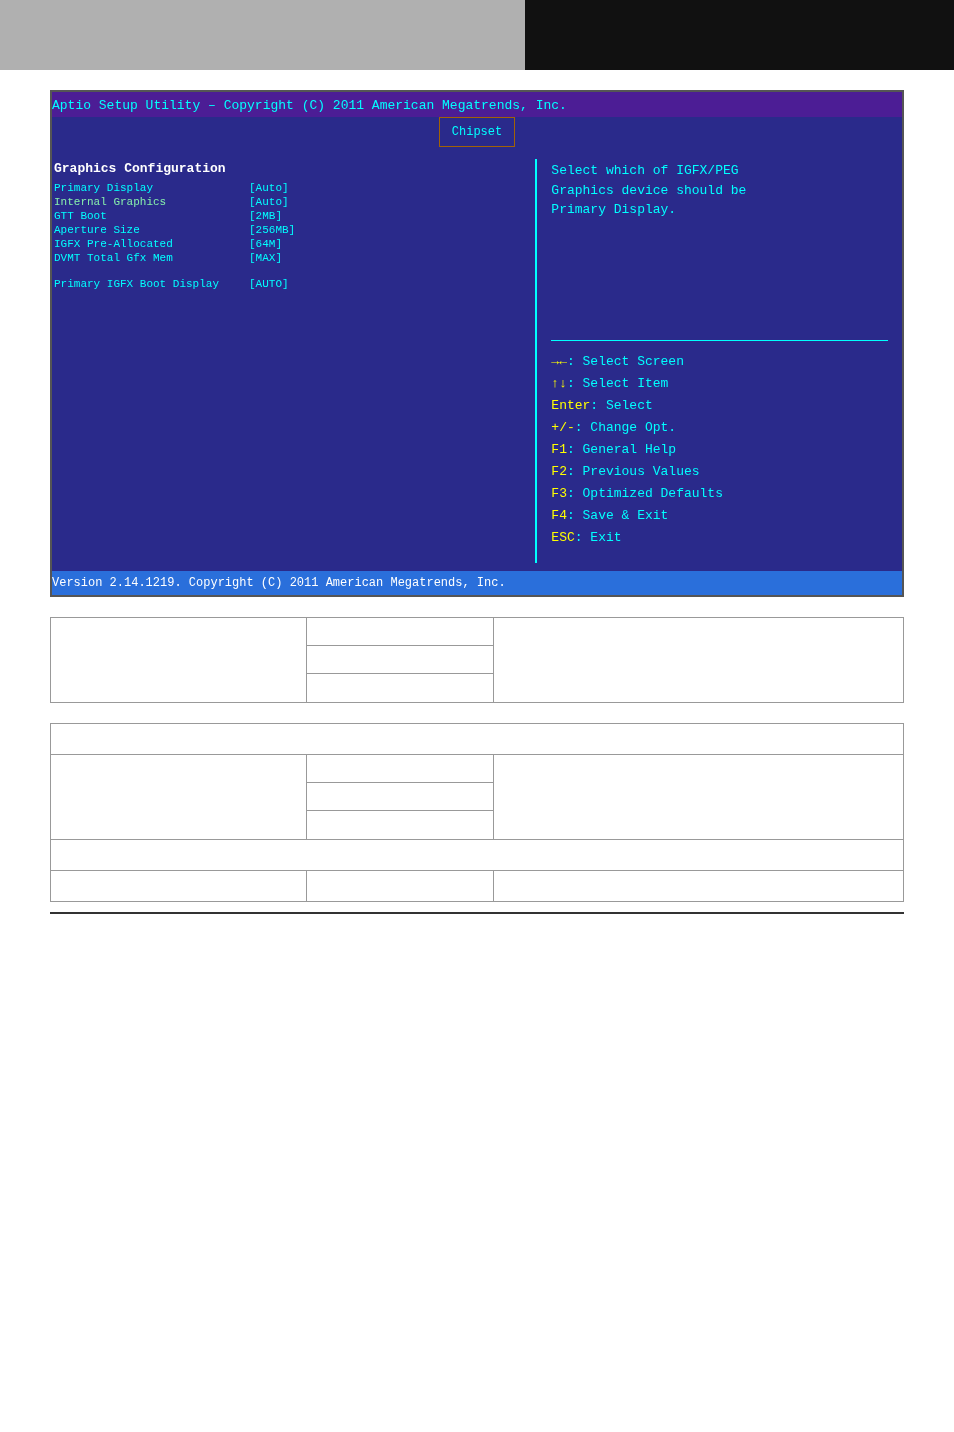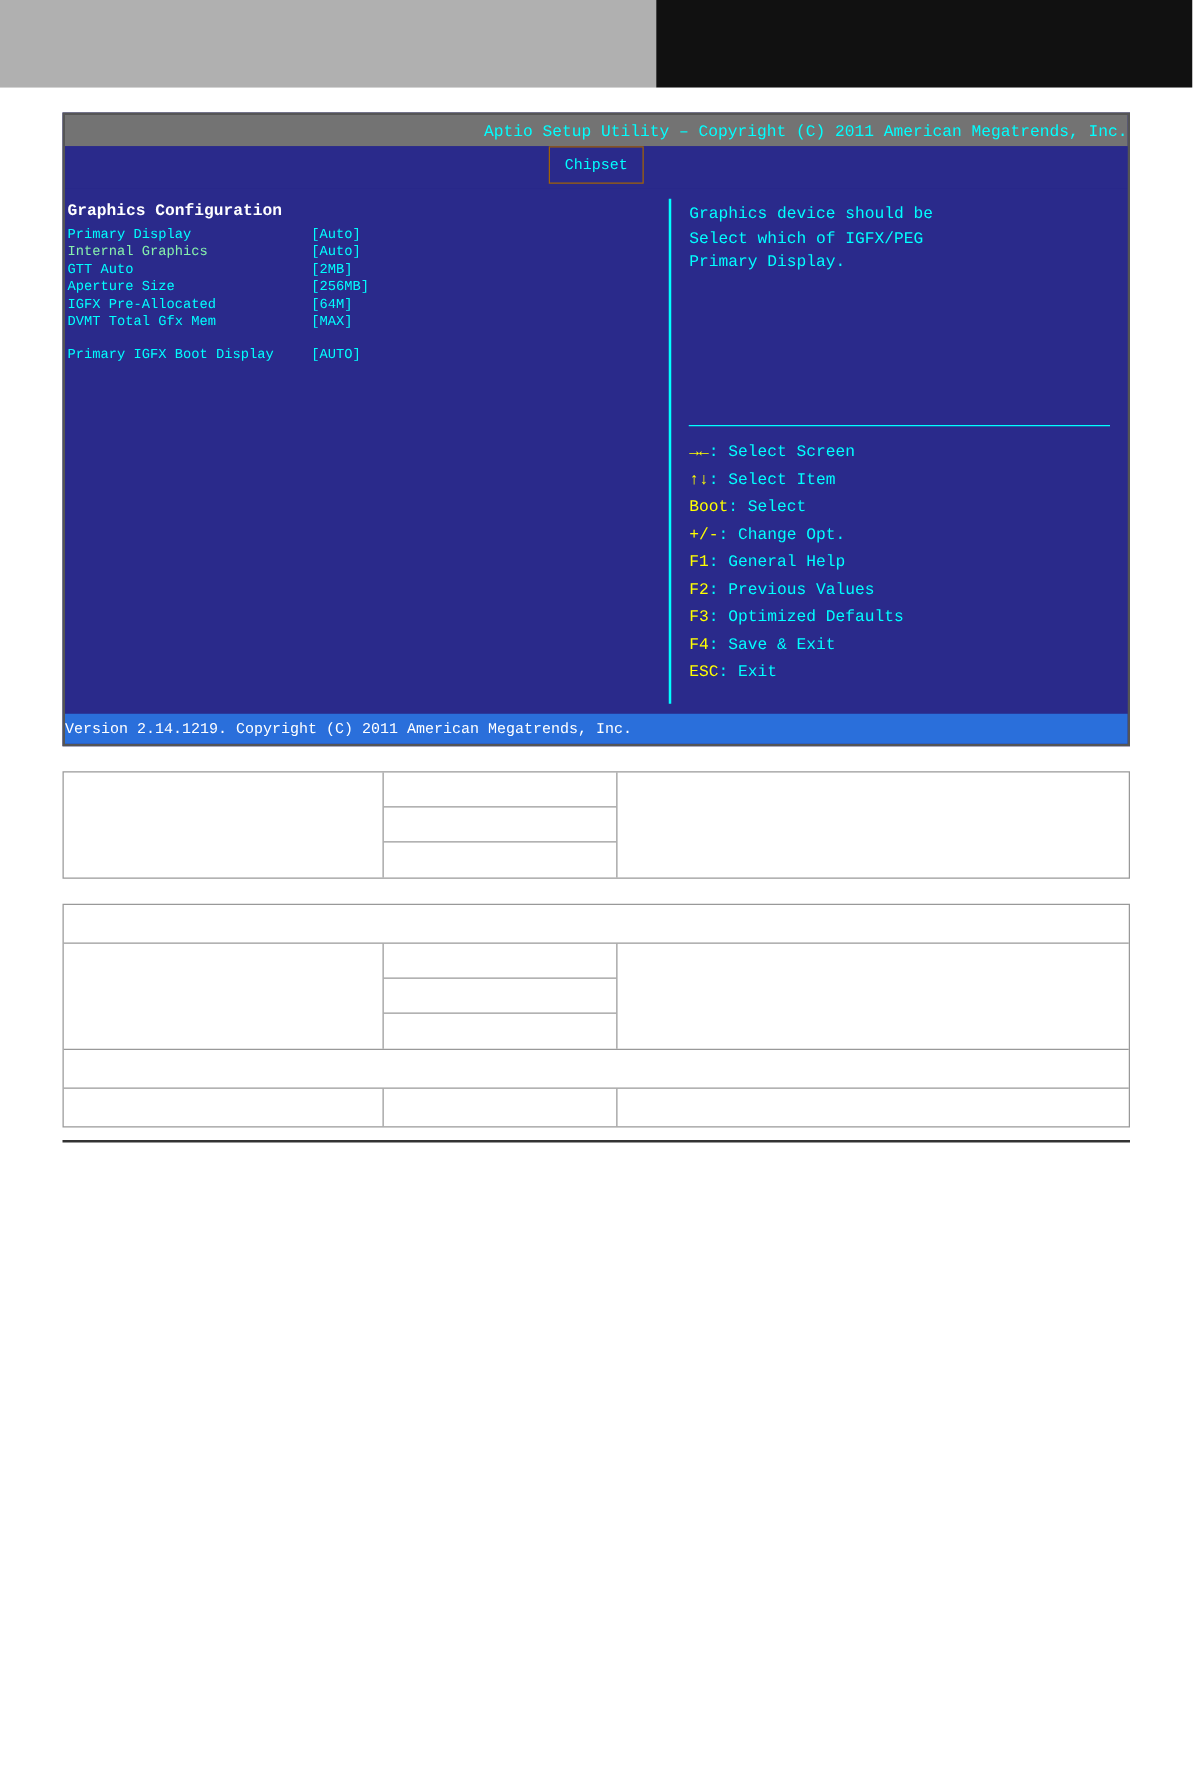--- a/index.html
+++ b/index.html
@@ -33,23 +33,23 @@
     .bios-container {
       margin: 20px 50px;
       border: 2px solid #555;
       background: #2a2a8b;
       color: #00ffff;
       font-family: 'Courier New', monospace;
       font-size: 13px;
     }
 
     .bios-title-bar {
-      background: #737373;
-      color: #00ffff;
-      text-align: right;
+      background: #4c1d95;
+      color: #00ffff;
+      text-align: left;
       padding: 6px 0 4px 0;
       font-size: 13px;
     }
 
     .bios-tab-bar {
       display: flex;
       justify-content: center;
       background: #2a2a8b;
       padding-bottom: 4px;
     }
@@ -242,21 +242,21 @@
 
       <div class="bios-item">
         <span class="bios-item-label">Primary Display</span>
         <span class="bios-item-value">[Auto]</span>
       </div>
       <div class="bios-item">
         <span class="bios-item-label highlight">Internal Graphics</span>
         <span class="bios-item-value">[Auto]</span>
       </div>
       <div class="bios-item">
-        <span class="bios-item-label">GTT Auto</span>
+        <span class="bios-item-label">GTT Boot</span>
         <span class="bios-item-value">[2MB]</span>
       </div>
       <div class="bios-item">
         <span class="bios-item-label">Aperture Size</span>
         <span class="bios-item-value">[256MB]</span>
       </div>
       <div class="bios-item">
         <span class="bios-item-label">IGFX Pre-Allocated</span>
         <span class="bios-item-value">[64M]</span>
       </div>
@@ -270,32 +270,32 @@
       <div class="bios-item">
         <span class="bios-item-label">Primary IGFX Boot Display</span>
         <span class="bios-item-value">[AUTO]</span>
       </div>
     </div>
 
     <div class="bios-divider-v"></div>
 
     <div class="bios-right">
       <div class="bios-help-text">
+        <div>Select which of IGFX/PEG</div>
         <div>Graphics device should be</div>
-        <div>Select which of IGFX/PEG</div>
         <div>Primary Display.</div>
       </div>
 
       <div style="margin-top: 120px;"></div>
       <div class="bios-divider-h"></div>
 
       <div class="bios-keys">
         <div><span class="bios-key-highlight">→←</span>: Select Screen</div>
         <div><span class="bios-key-highlight">↑↓</span>: Select Item</div>
-        <div><span class="bios-key-highlight">Boot</span>: Select</div>
+        <div><span class="bios-key-highlight">Enter</span>: Select</div>
         <div><span class="bios-key-highlight">+/-</span>: Change Opt.</div>
         <div><span class="bios-key-highlight">F1</span>: General Help</div>
         <div><span class="bios-key-highlight">F2</span>: Previous Values</div>
         <div><span class="bios-key-highlight">F3</span>: Optimized Defaults</div>
         <div><span class="bios-key-highlight">F4</span>: Save &amp; Exit</div>
         <div><span class="bios-key-highlight">ESC</span>: Exit</div>
       </div>
     </div>
   </div>
 

